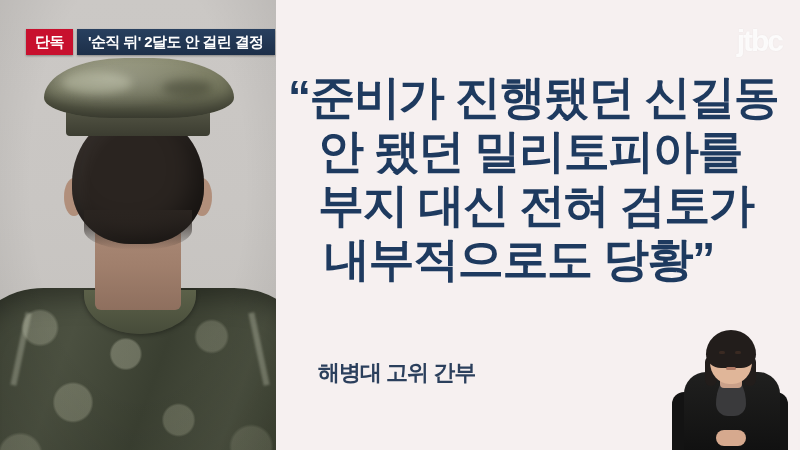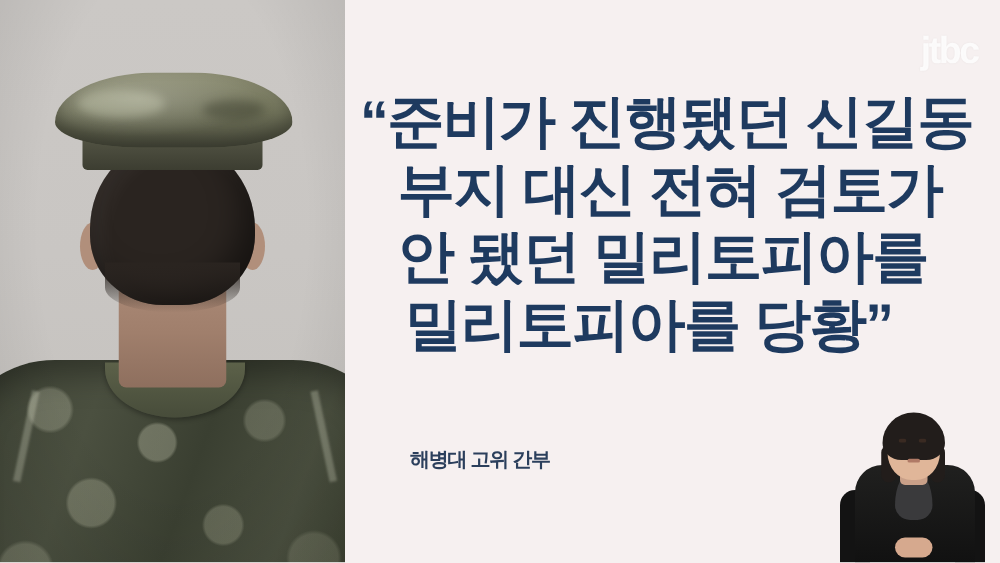--- a/index.html
+++ b/index.html
@@ -233,24 +233,24 @@
     font-weight: bold;
     letter-spacing: -1.4px;
     line-height: 54px;
     white-space: nowrap;
   }
   .quote-line.indent-1 { margin-left: 30px; }
   .quote-line.indent-2 { margin-left: 36px; }
 
   .attribution {
     position: absolute;
-    left: 328px;
+    left: 318px;
     top: 358px;
     color: #2b3f5c;
-    font-size: 16px;
+    font-size: 22px;
     font-weight: bold;
     letter-spacing: -1px;
     z-index: 4;
   }
 
   
   .interpreter {
     position: absolute;
     right: 0px;
     bottom: 0px;
@@ -366,28 +366,32 @@
       <div class="neck"></div>
       <div class="ear-l"></div>
       <div class="ear-r"></div>
       <div class="head"></div>
       <div class="cap-band"></div>
       <div class="cap-crown"></div>
     </div>
     <div class="photo-vignette"></div>
   </div>
 
+  <div class="banner-row">
+    <div class="badge-exclusive">단독</div>
+    <div class="badge-headline">'순직 뒤' 2달도 안 걸린 결정</div>
+  </div>
 
   <div class="jtbc-logo">jtbc</div>
 
   <div class="quote-block">
     <div class="quote-line">“준비가 진행됐던 신길동</div>
+    <div class="quote-line indent-1">안 됐던 밀리토피아를</div>
     <div class="quote-line indent-1">부지 대신 전혀 검토가</div>
-    <div class="quote-line indent-1">안 됐던 밀리토피아를</div>
-    <div class="quote-line indent-2">밀리토피아를 당황”</div>
+    <div class="quote-line indent-2">내부적으로도 당황”</div>
   </div>
 
   <div class="attribution">해병대 고위 간부</div>
 
   <div class="interpreter">
     <div class="si-shoulder-l"></div>
     <div class="si-shoulder-r"></div>
     <div class="si-body"></div>
     <div class="si-shirt"></div>
     <div class="si-neck"></div>

